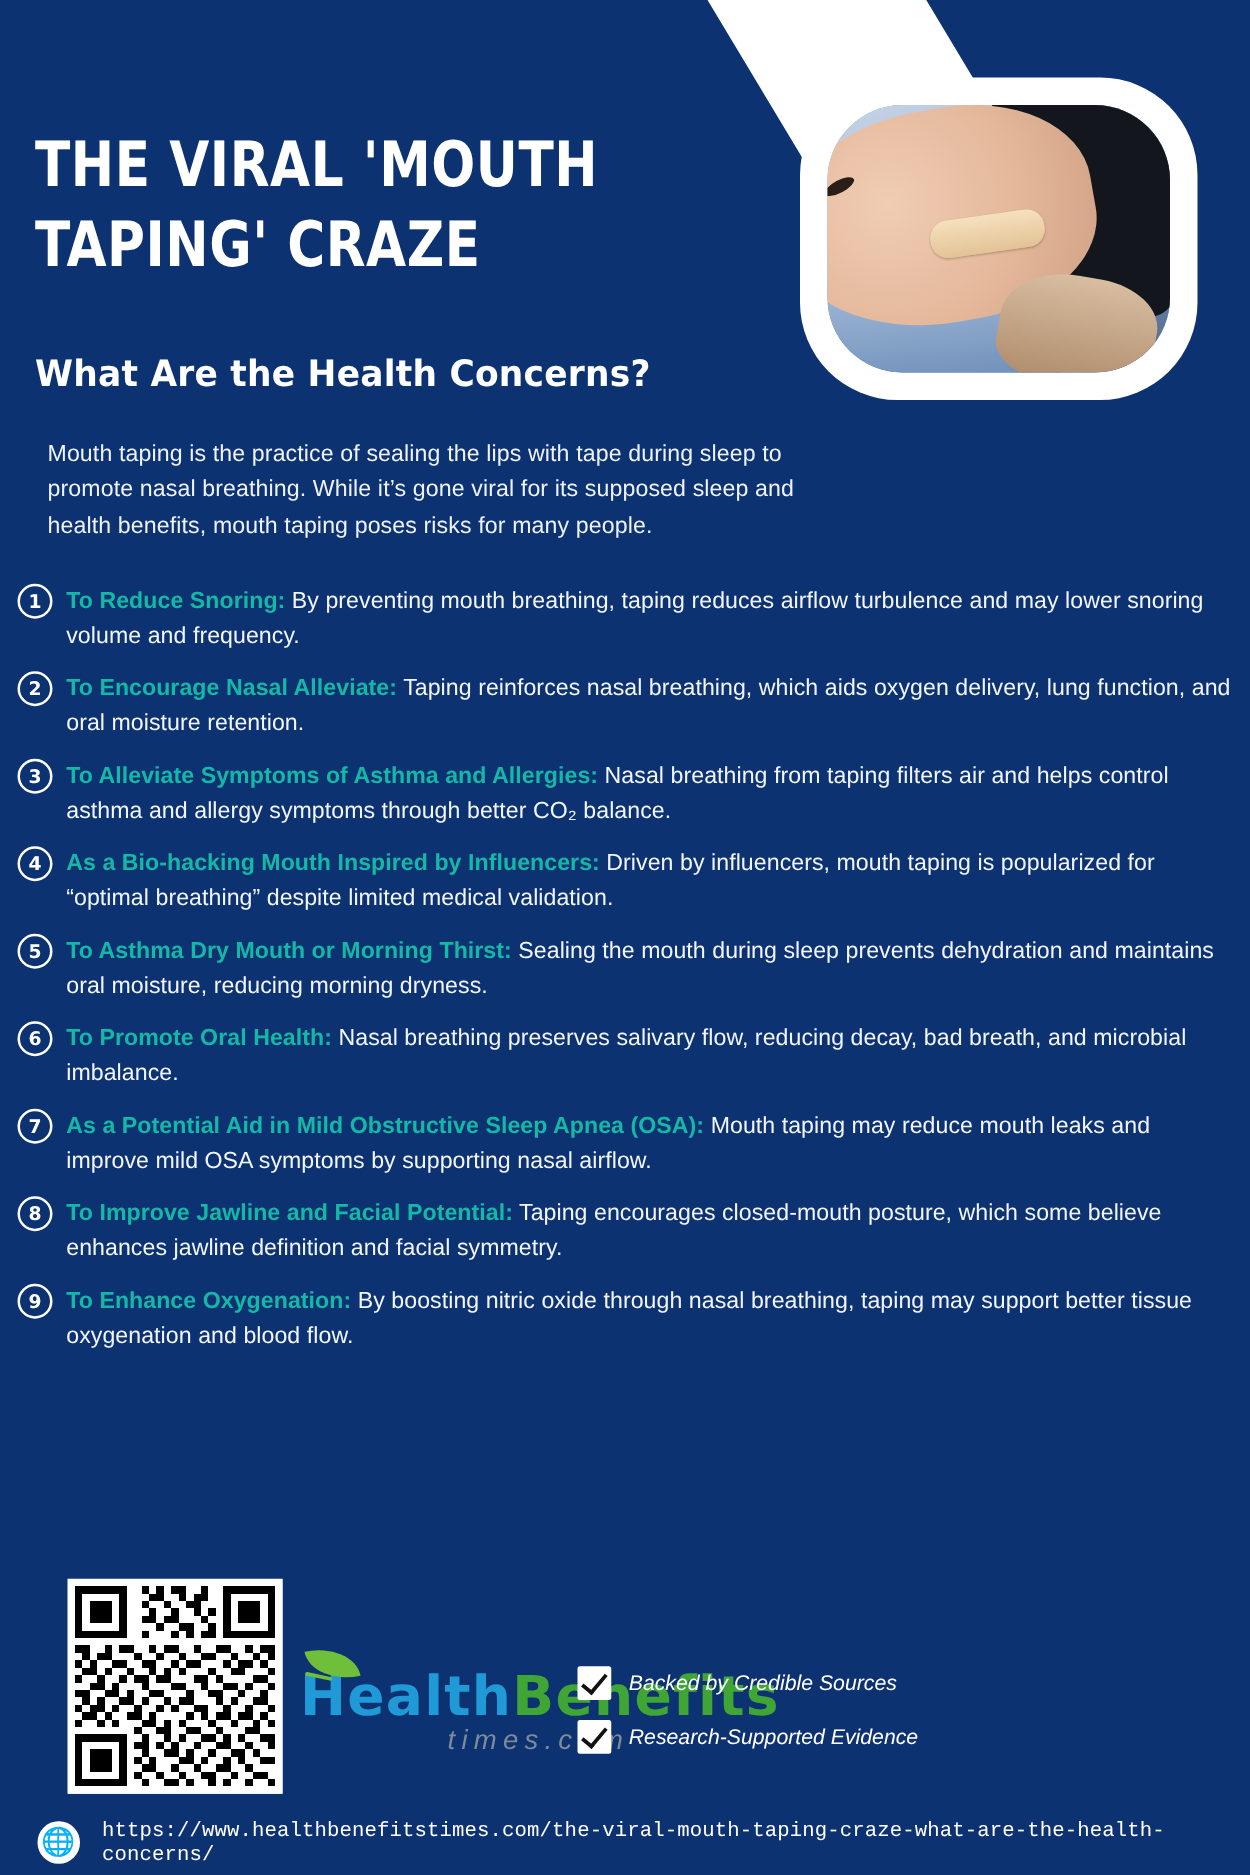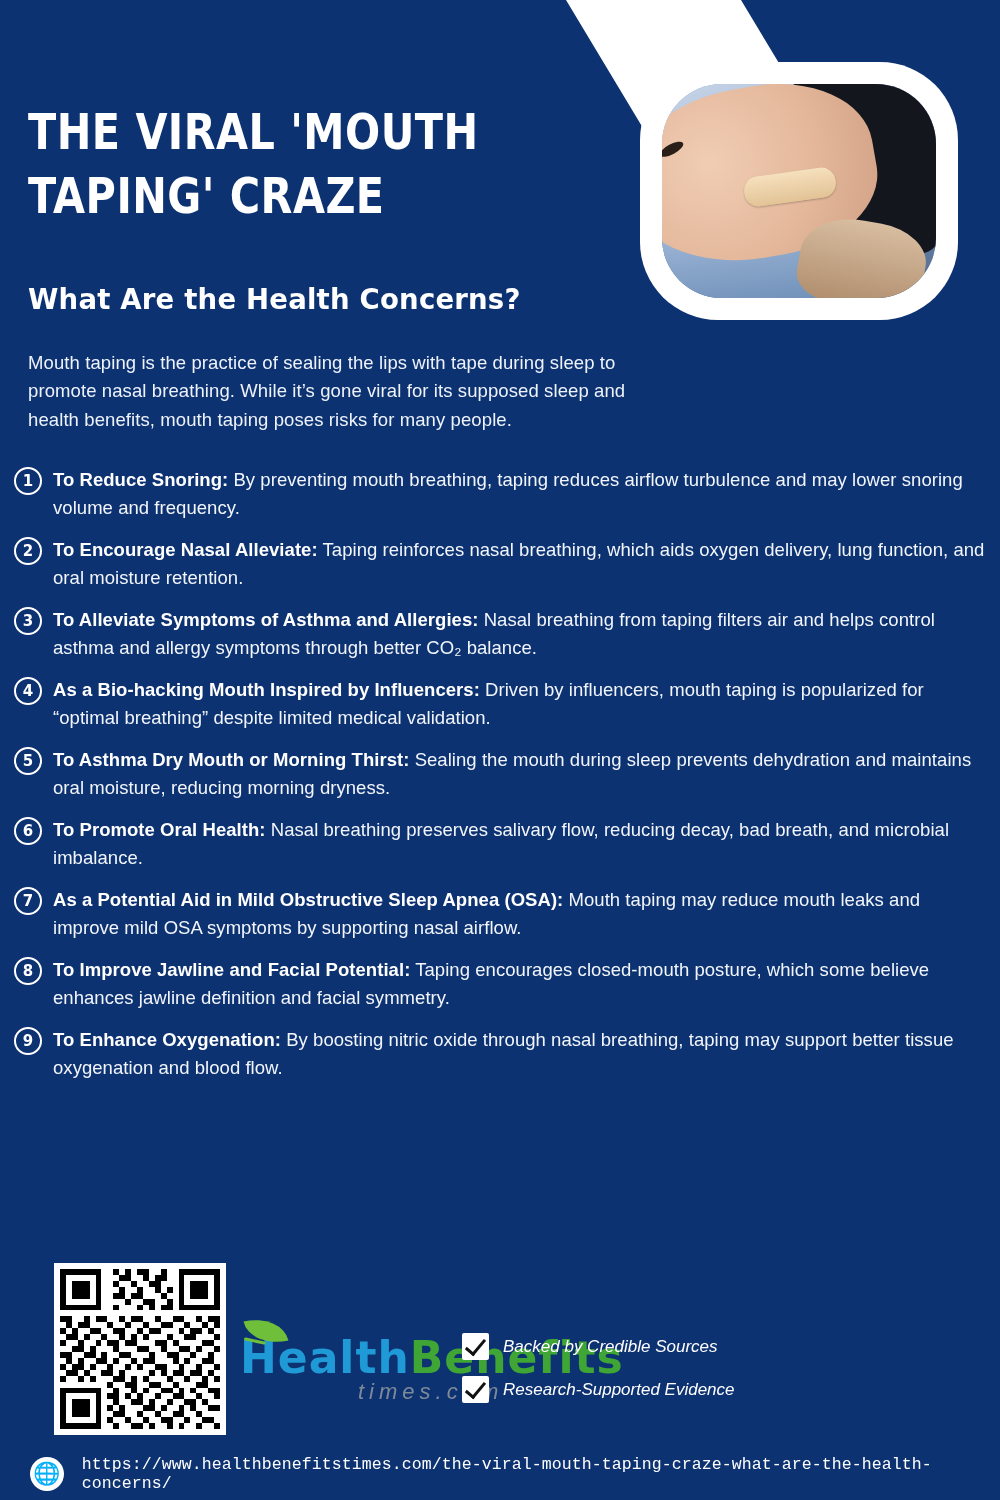--- a/index.html
+++ b/index.html
@@ -144,21 +144,21 @@
     width: 46%;
     height: 40%;
     background: linear-gradient(180deg, #d8bda0, #b08e6e);
     border-radius: 46% 40% 20% 30%;
     transform: rotate(10deg);
   }
 
   
   .intro {
     position: absolute;
-    left: 28px;
+    left: 38px;
     top: 330px;
     width: 650px;
     font-size: 18.5px;
     line-height: 28.5px;
     color: #eef3fb;
     letter-spacing: .1px;
   }
 
   
   .list {
@@ -192,21 +192,21 @@
   .num.wide { font-size: 13px; letter-spacing: -0.5px; }
   .txt {
     flex: 1 1 auto;
     font-size: 18.5px;
     line-height: 28px;
     color: #f2f6fc;
     letter-spacing: .05px;
   }
   .txt b {
     font-weight: bold;
-    color: #ffffff;
+    color: #14b8a6;
   }
 
   
   .footer {
     position: absolute;
     left: 0;
     top: 1255px;
     width: 836px;
     height: 245px;
     margin-left: 12px;

